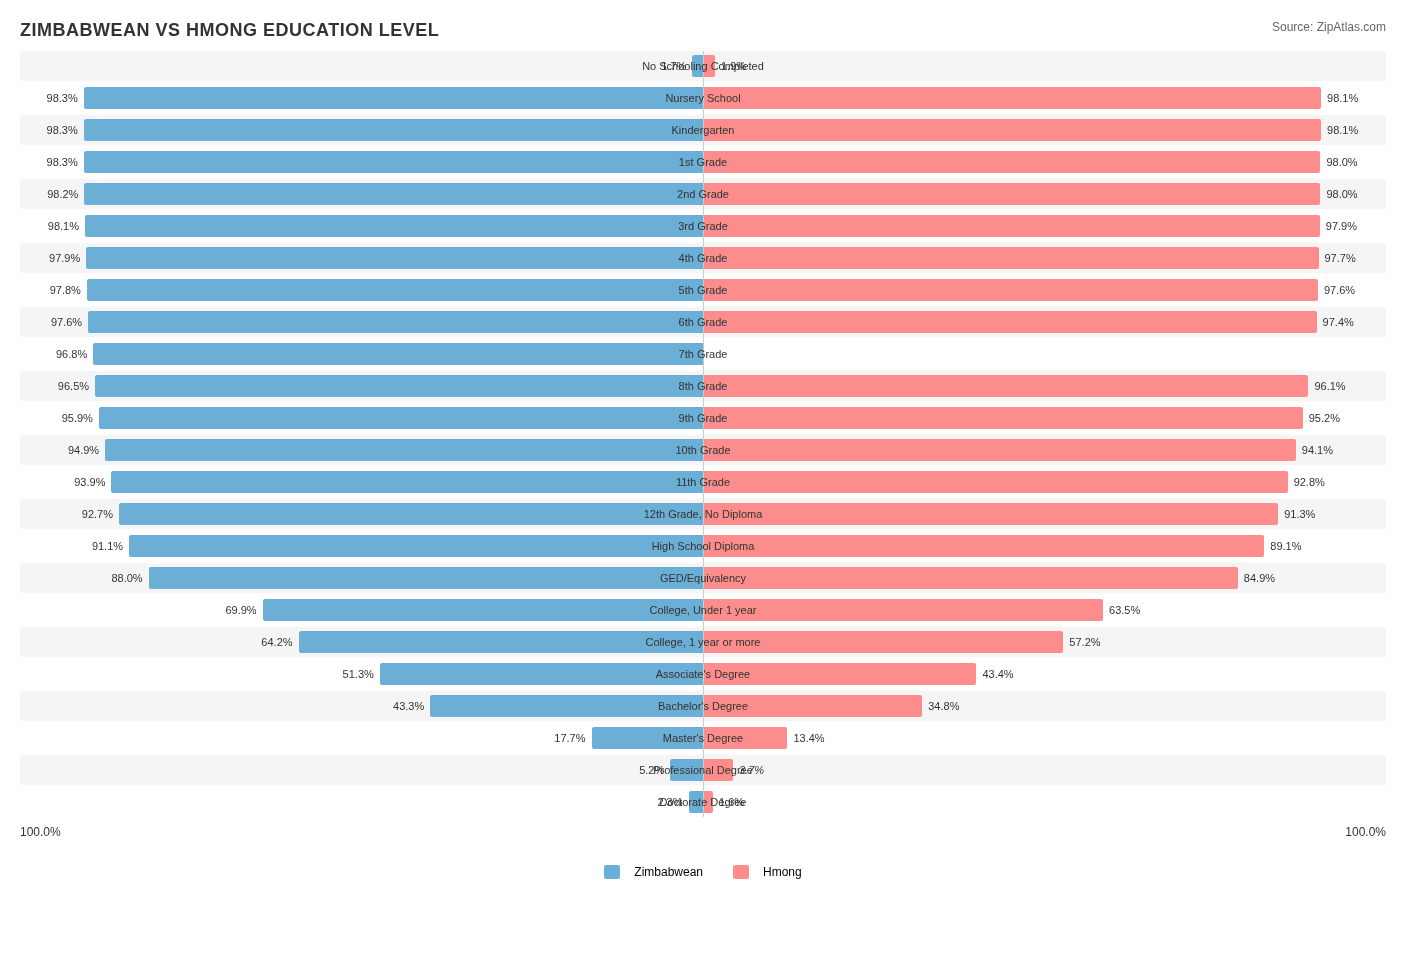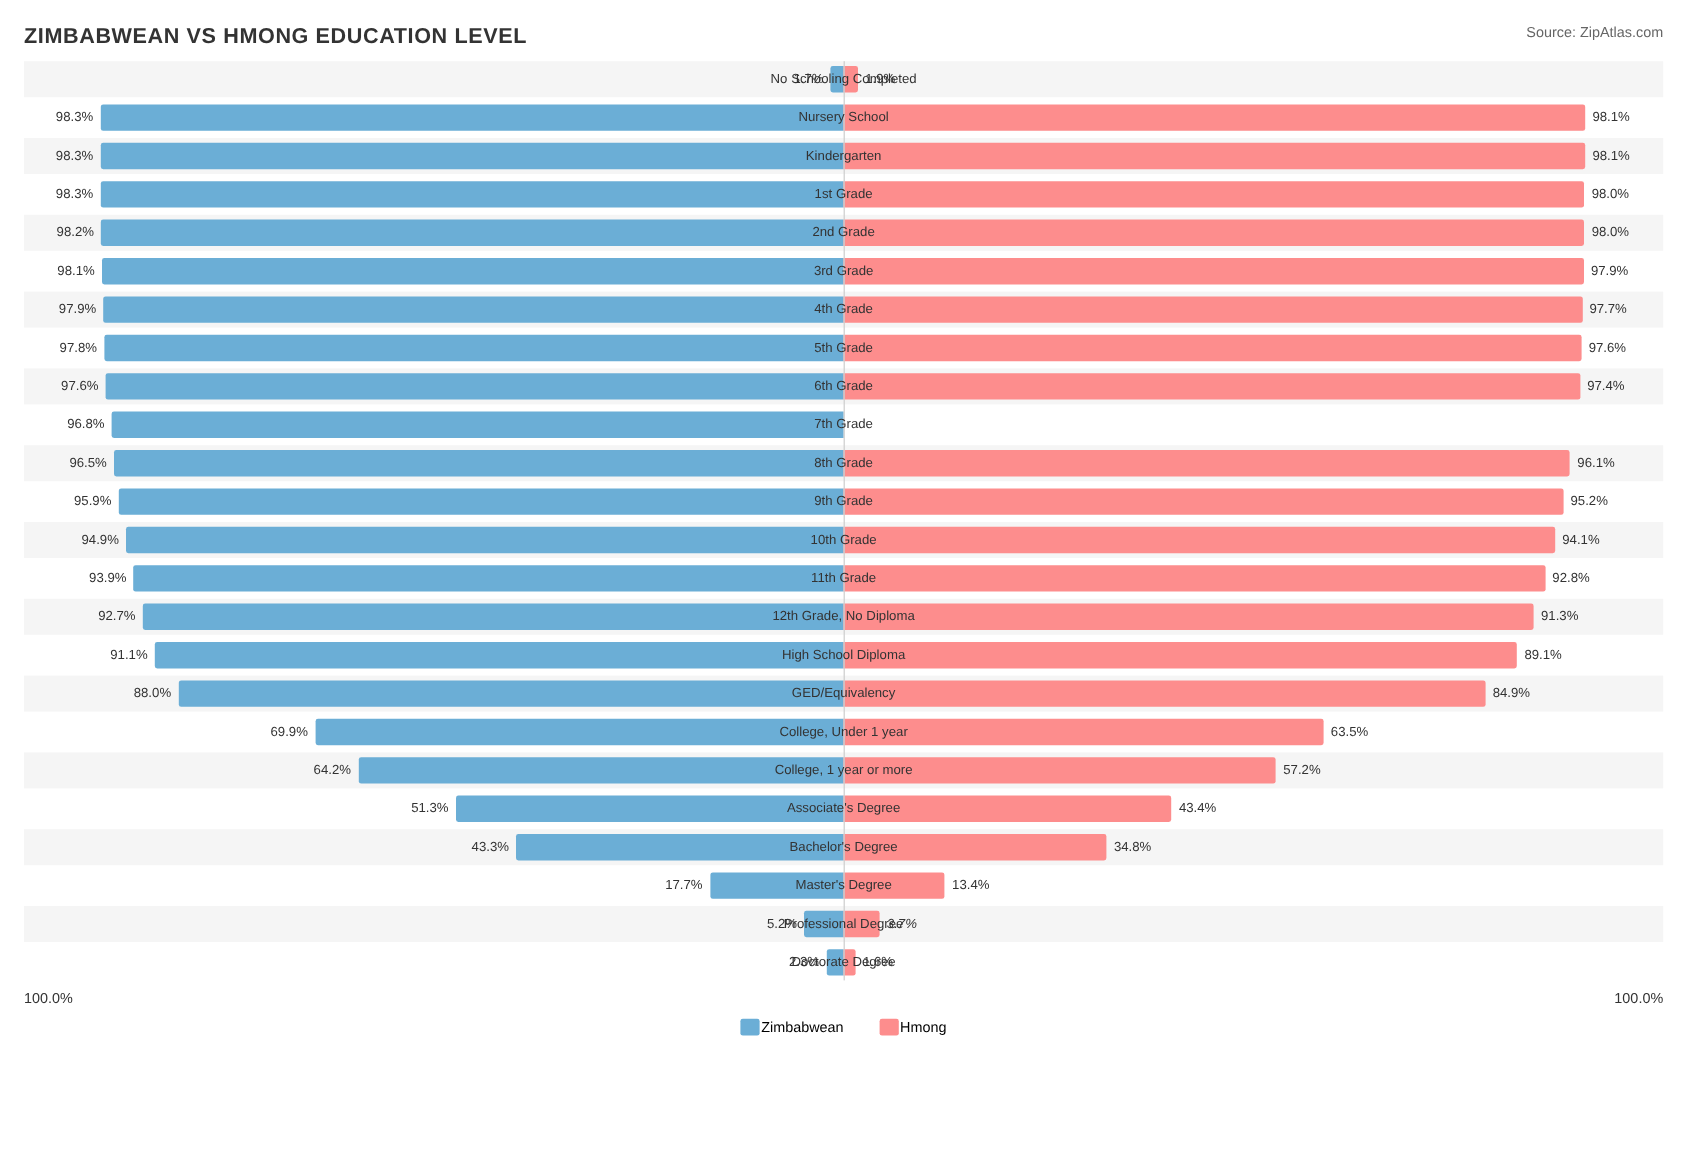--- a/index.html
+++ b/index.html
@@ -123,21 +123,22 @@
     .legend {
       display: flex;
       justify-content: center;
       gap: 30px;
       margin-top: 10px;
       font-size: 12px;
     }
     .legend-item {
       display: flex;
       align-items: center;
-      gap: 1px;
+      gap: 14px;
+      margin-top: 16px;
     }
     .legend-color {
       width: 16px;
       height: 14px;
       border-radius: 2px;
     }
     .center-line {
       position: absolute;
       left: 50%;
       top: 0;

